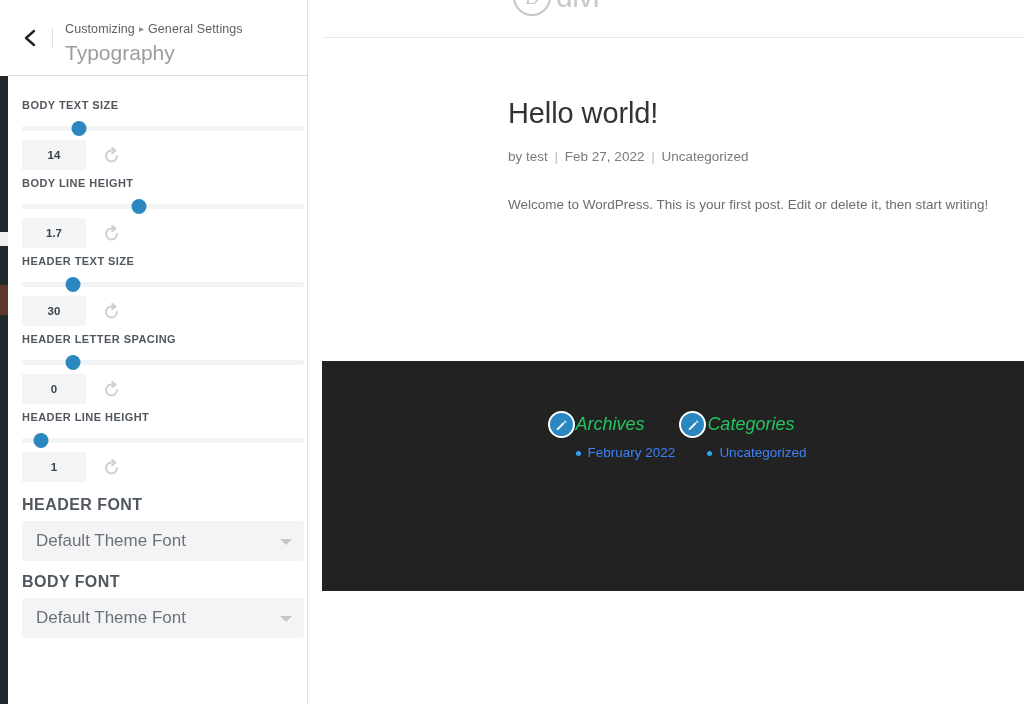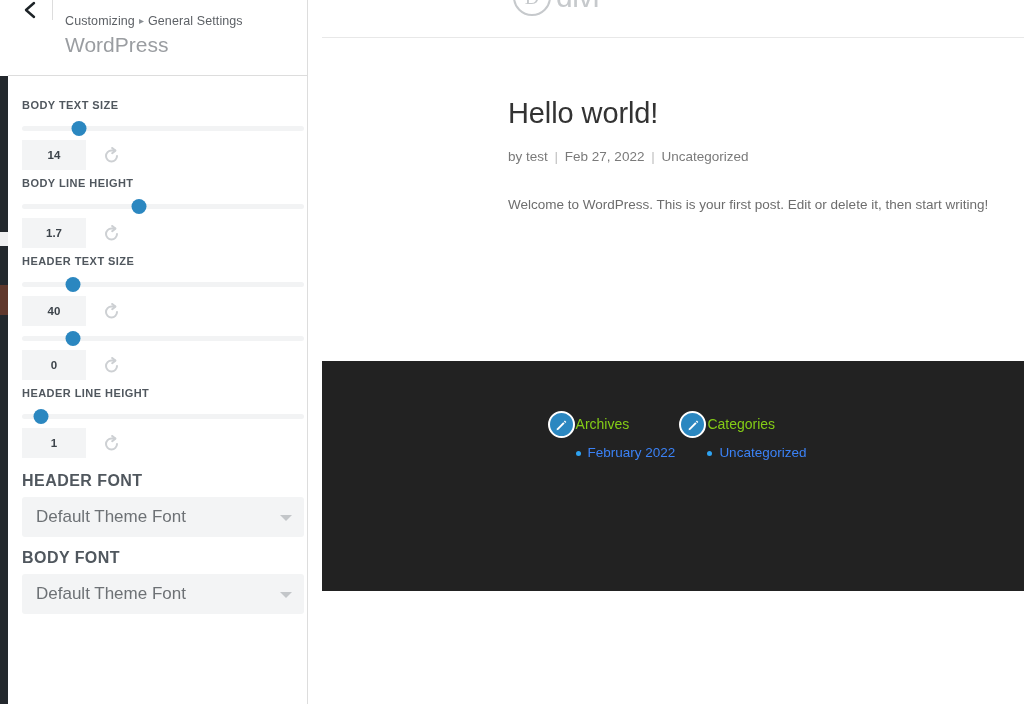--- a/index.html
+++ b/index.html
@@ -57,21 +57,21 @@
     overflow: hidden;
     z-index: 30;
   }
 
   .sb-header {
     position: relative;
     height: 76px;
     background: #ffffff;
     border-bottom: 1px solid #dddddd;
     display: flex;
-    align-items: flex-start;
+    align-items: center;
   }
   .sb-back {
     width: 45px;
     border-right: 1px solid #dddddd;
     display: flex;
     align-items: center;
     justify-content: center;
     cursor: pointer;
     background: #ffffff;
   }
@@ -304,26 +304,27 @@
   .widgets {
     position: relative;
     padding-top: 52px;
     display: flex;
     justify-content: center;
     gap: 0px;
   }
   .widget { position: relative; }
   .widget.archives { margin-right: 10px; }
   .widget-title {
-    font-size: 14px;
-    color: #84cc16;
+    font-size: 18px;
+    color: #22c55e;
     font-weight: 400;
     line-height: 22px;
     white-space: nowrap;
     padding-left: 22px;
+    font-style: italic;
   }
   .widget-list {
     list-style: none;
     margin-top: 8px;
     padding-left: 22px;
   }
   .widget-list li {
     font-size: 13.5px;
     color: #3b82f6;
     line-height: 20px;
@@ -374,21 +375,21 @@
         <span>
           <svg width="14" height="20" viewBox="0 0 14 20">
             <polyline points="11,3 3,10 11,17" fill="none" stroke="#1d2327" stroke-width="2.4" stroke-linecap="round" stroke-linejoin="round"></polyline>
           </svg>
         </span>
       </div>
       <div class="sb-titles">
         <div class="breadcrumb">
           <span>Customizing</span><span class="sep">▸</span><span>General Settings</span>
         </div>
-        <div class="panel-title">WordPress</div>
+        <div class="panel-title">Typography</div>
       </div>
     </div>
 
     <div class="sb-body">
 
       <div class="ctrl">
         <div class="ctrl-label">BODY TEXT SIZE</div>
         <div class="slider-wrap">
           <div class="slider-track"></div>
           <div class="slider-thumb" style="left:21%"></div>
@@ -421,31 +422,32 @@
         </div>
       </div>
 
       <div class="ctrl">
         <div class="ctrl-label">HEADER TEXT SIZE</div>
         <div class="slider-wrap">
           <div class="slider-track"></div>
           <div class="slider-thumb" style="left:19%"></div>
         </div>
         <div class="val-row">
-          <div class="val-box">40</div>
+          <div class="val-box">30</div>
           <div class="reset-btn">
             <svg width="17" height="17" viewBox="0 0 17 17">
               <path d="M14,9 A5.5,5.5 0 1 1 8.5,3.5 L12,3.5" fill="none" stroke="#cdd0d3" stroke-width="2" stroke-linecap="round"></path>
               <polyline points="9.2,1 12.4,3.6 9.2,6.2" fill="none" stroke="#cdd0d3" stroke-width="2" stroke-linecap="round" stroke-linejoin="round"></polyline>
             </svg>
           </div>
         </div>
       </div>
 
       <div class="ctrl">
+        <div class="ctrl-label">HEADER LETTER SPACING</div>
         <div class="slider-wrap">
           <div class="slider-track"></div>
           <div class="slider-thumb" style="left:19%"></div>
         </div>
         <div class="val-row">
           <div class="val-box">0</div>
           <div class="reset-btn">
             <svg width="17" height="17" viewBox="0 0 17 17">
               <path d="M14,9 A5.5,5.5 0 1 1 8.5,3.5 L12,3.5" fill="none" stroke="#cdd0d3" stroke-width="2" stroke-linecap="round"></path>
               <polyline points="9.2,1 12.4,3.6 9.2,6.2" fill="none" stroke="#cdd0d3" stroke-width="2" stroke-linecap="round" stroke-linejoin="round"></polyline>

